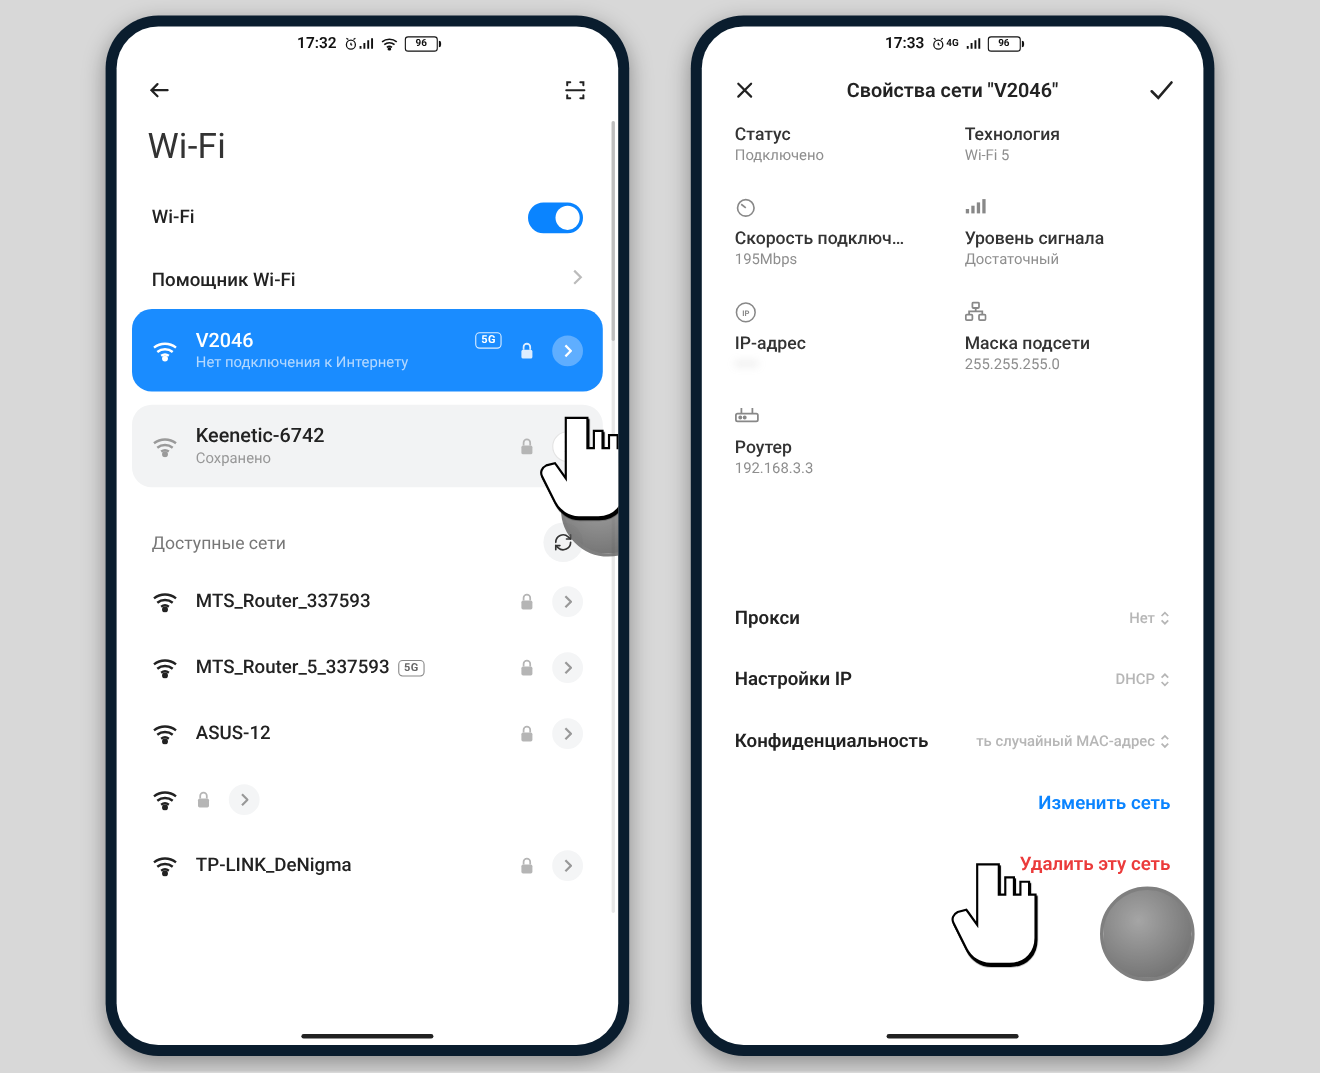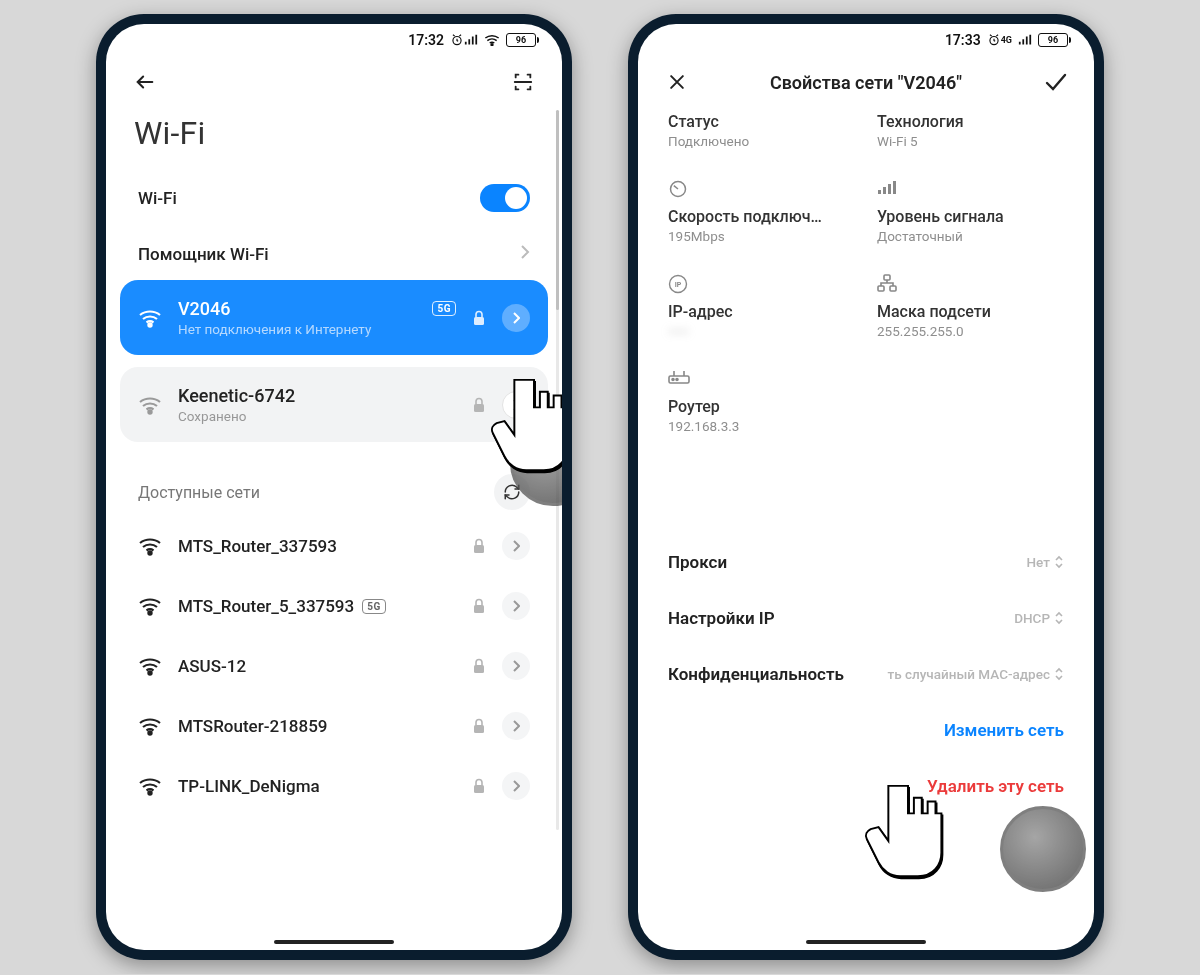--- a/index.html
+++ b/index.html
@@ -27,21 +27,21 @@
     border-radius: 38px;
     overflow: hidden;
     position: relative;
     display: flex;
     flex-direction: column;
   }
   .statusbar {
     height: 32px;
     display: flex;
     align-items: center;
-    justify-content: flex-end;
+    justify-content: center;
     padding: 0 26px;
     font-size: 14px;
     font-weight: 600;
     color: #111;
   }
   .sb-left, .sb-right { display: flex; align-items: center; gap: 6px; }
   .sb-right svg, .sb-left svg { display: block; }
   .batt {
     border: 1.4px solid #111;
     border-radius: 3px;
@@ -395,23 +395,20 @@
       <svg width="8" height="12" viewBox="0 0 8 12" fill="none" stroke="#999" stroke-width="2">
                 <path d="M2 1l5 5-5 5"></path>
               </svg>
     </div>
           </div>
           <div class="net-row">
     <svg width="24" height="20" viewBox="0 0 24 18" fill="none" stroke="#222" stroke-width="2.2">
               <path d="M2 6a16 16 0 0 1 20 0M5 10a11 11 0 0 1 14 0M8.5 13.5a6 6 0 0 1 7 0"></path>
               <circle cx="12" cy="16" r="1.6" fill="#222"></circle>
             </svg>
-    <span class="nm">
-              <span>MTSRouter-218859</span>
-            </span>
     <svg width="14" height="16" viewBox="0 0 14 16" fill="#b5b5b5">
               <rect x="2" y="7" width="10" height="8" rx="1.5"></rect>
               <path d="M4 7V4.5a3 3 0 1 1 6 0V7" fill="none" stroke="#b5b5b5" stroke-width="1.6"></path>
             </svg>
     <div class="circle-btn">
       <svg width="8" height="12" viewBox="0 0 8 12" fill="none" stroke="#999" stroke-width="2">
                 <path d="M2 1l5 5-5 5"></path>
               </svg>
     </div>
           </div>

